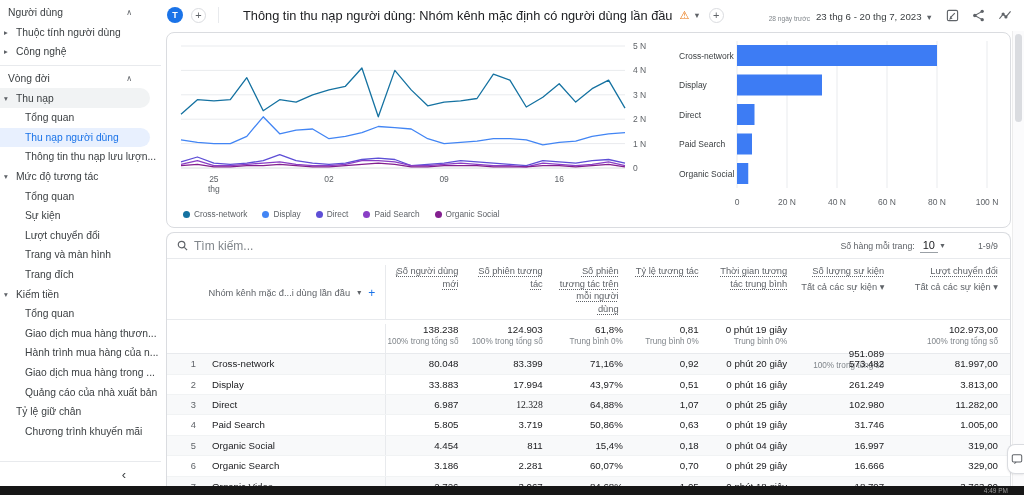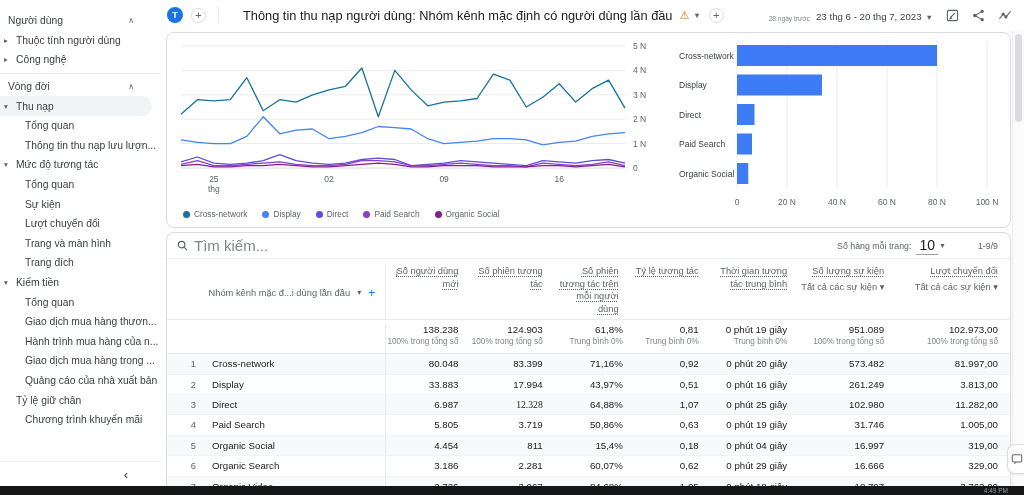--- a/index.html
+++ b/index.html
@@ -2,21 +2,21 @@
 <html><head>
 <meta charset="utf-8">
 <style>
   * { box-sizing: border-box; margin: 0; padding: 0; }
   html,body { width:1024px; height:495px; overflow:hidden; background:#fff;
     font-family:"Liberation Sans", sans-serif; }
   #app { position:relative; width:1024px; height:495px; }
 
   
   #sidebar { position:absolute; left:0; top:0; bottom:9px; width:168px; background:#fff;
-    border-right:4px solid #a21caf; padding-top:11px; overflow:hidden; }
+    border-right:6px solid #a21caf; padding-top:3px; overflow:hidden; }
   .sb-row { position:relative; height:19.6px; display:flex; align-items:center;
     font-size:10.3px; color:#3c4043; cursor:pointer; white-space:nowrap; }
   .sb-section { padding-left:8px; color:#3c4043; font-weight:500; }
   .sb-section .chev { position:absolute; right:30px; color:#5f6368; font-size:8px; }
   .sb-expand { padding-left:16px; }
   .sb-expand .arr { position:absolute; left:4px; font-size:7.5px; color:#5f6368; }
   .sb-expand.highlight { background:#f1f3f4; border-radius:0 14px 14px 0; margin-right:12px; }
   .sb-sub { padding-left:25px; }
   .sb-sub.selected { background:#e8f0fe; color:#1a73e8; border-radius:0 14px 14px 0; margin-right:12px; }
   .sb-leaf { padding-left:16px; }
@@ -48,24 +48,24 @@
   #legend { display:flex; gap:15px; padding-left:10px; margin-top:1px;
     font-size:8.3px; color:#5f6368; align-items:center; }
   .lg-item { display:flex; align-items:center; gap:4px; }
   .lg-dot { width:7px; height:7px; border-radius:50%; }
   #bar-area { flex:1; padding:4px 0 0 24px; }
 
   
   #table-card { position:absolute; left:5px; right:13px; top:232px; bottom:-2px;
     border:1px solid #dadce0; border-bottom:none; border-radius:8px 8px 0 0; background:#fff; overflow:hidden; }
   #table-toolbar { height:26px; border-bottom:1px solid #e8eaed; display:flex; align-items:center; padding:0 12px 0 10px; }
-  #search-input { border:none; outline:none; font-size:15px; color:#202124; width:220px; margin-left:6px; }
+  #search-input { border:none; outline:none; font-size:12px; color:#202124; width:220px; margin-left:6px; }
   #search-input::placeholder { color:#80868b; }
   #toolbar-right { margin-left:auto; display:flex; align-items:center; font-size:8.8px; color:#5f6368; }
-  #rpp-value { font-size:14px; color:#202124; border-bottom:1px solid #9aa0a6; padding:0 3px 1px 3px; margin-left:5px; cursor:pointer; }
+  #rpp-value { font-size:11px; color:#202124; border-bottom:1px solid #9aa0a6; padding:0 3px 1px 3px; margin-left:5px; cursor:pointer; }
   #rpp-caret { font-size:7px; color:#5f6368; margin-left:1px; }
   #page-range { margin-left:32px; }
 
   .trow { display:flex; width:100%; }
   .tcell { flex-shrink:0; }
   #thead { min-height:55px; border-bottom:1px solid #e8eaed; font-size:9.3px; color:#5f6368; padding-top:6px; }
   #thead .metric { text-align:right; padding:0 12px 4px 2px; position:relative; line-height:1.35; }
   .defn { text-decoration:underline dotted; text-underline-offset:2px; }
   .col-sub { color:#5f6368; margin-top:3px; white-space:nowrap; }
   .dimcell { border-right:1px solid #e8eaed; }
@@ -118,20 +118,23 @@
         <div class="sb-row sb-section">
           <span>Vòng đời</span>
           <span class="chev">∧</span>
         </div>
         <div class="sb-row sb-expand highlight">
           <span class="arr">▾</span>
           <span>Thu nạp</span>
         </div>
         <div class="sb-row sb-sub">
           <span>Tổng quan</span>
+        </div>
+        <div class="sb-row sb-sub selected">
+          <span>Thu nạp người dùng</span>
         </div>
         <div class="sb-row sb-sub">
           <span>Thông tin thu nạp lưu lượn...</span>
         </div>
         <div class="sb-row sb-expand">
           <span class="arr">▾</span>
           <span>Mức độ tương tác</span>
         </div>
         <div class="sb-row sb-sub">
           <span>Tổng quan</span>
@@ -337,21 +340,21 @@
             <div class="tot-sub">Trung bình 0%</div>
           </div>
           <div class="tcell metric" style="width: 9%;">
             <div class="tot-val">0,81</div>
             <div class="tot-sub">Trung bình 0%</div>
           </div>
           <div class="tcell metric" style="width: 10.5%;">
             <div class="tot-val">0 phút 19 giây</div>
             <div class="tot-sub">Trung bình 0%</div>
           </div>
-          <div class="tcell metric" style="width: 11.5%;">
+          <div class="tcell metric" style="width: 11.5%; margin-top: 24px;">
             <div class="tot-val">951.089</div>
             <div class="tot-sub">100% trong tổng số</div>
           </div>
           <div class="tcell metric" style="width: 13.5%;">
             <div class="tot-val">102.973,00</div>
             <div class="tot-sub">100% trong tổng số</div>
           </div>
         </div>
       <div id="tbody">
           <div class="drow odd">
@@ -420,21 +423,21 @@
             <div class="tcell metric" style="width: 13.5%;">319,00</div>
           </div>
           <div class="drow">
             <div class="tcell dimcell dim-data" style="width: 26%;">
               <span class="row-num">6</span>
               <span>Organic Search</span>
             </div>
             <div class="tcell metric" style="width: 10%;">3.186</div>
             <div class="tcell metric" style="width: 10%;">2.281</div>
             <div class="tcell metric" style="width: 9.5%;">60,07%</div>
-            <div class="tcell metric" style="width: 9%;">0,62</div>
+            <div class="tcell metric" style="width: 9%;">0,70</div>
             <div class="tcell metric" style="width: 10.5%;">0 phút 29 giây</div>
             <div class="tcell metric" style="width: 11.5%;">16.666</div>
             <div class="tcell metric" style="width: 13.5%;">329,00</div>
           </div>
           <div class="drow odd">
             <div class="tcell dimcell dim-data" style="width: 26%;">
               <span class="row-num">7</span>
               <span>Organic Video</span>
             </div>
             <div class="tcell metric" style="width: 10%;">2.726</div>

